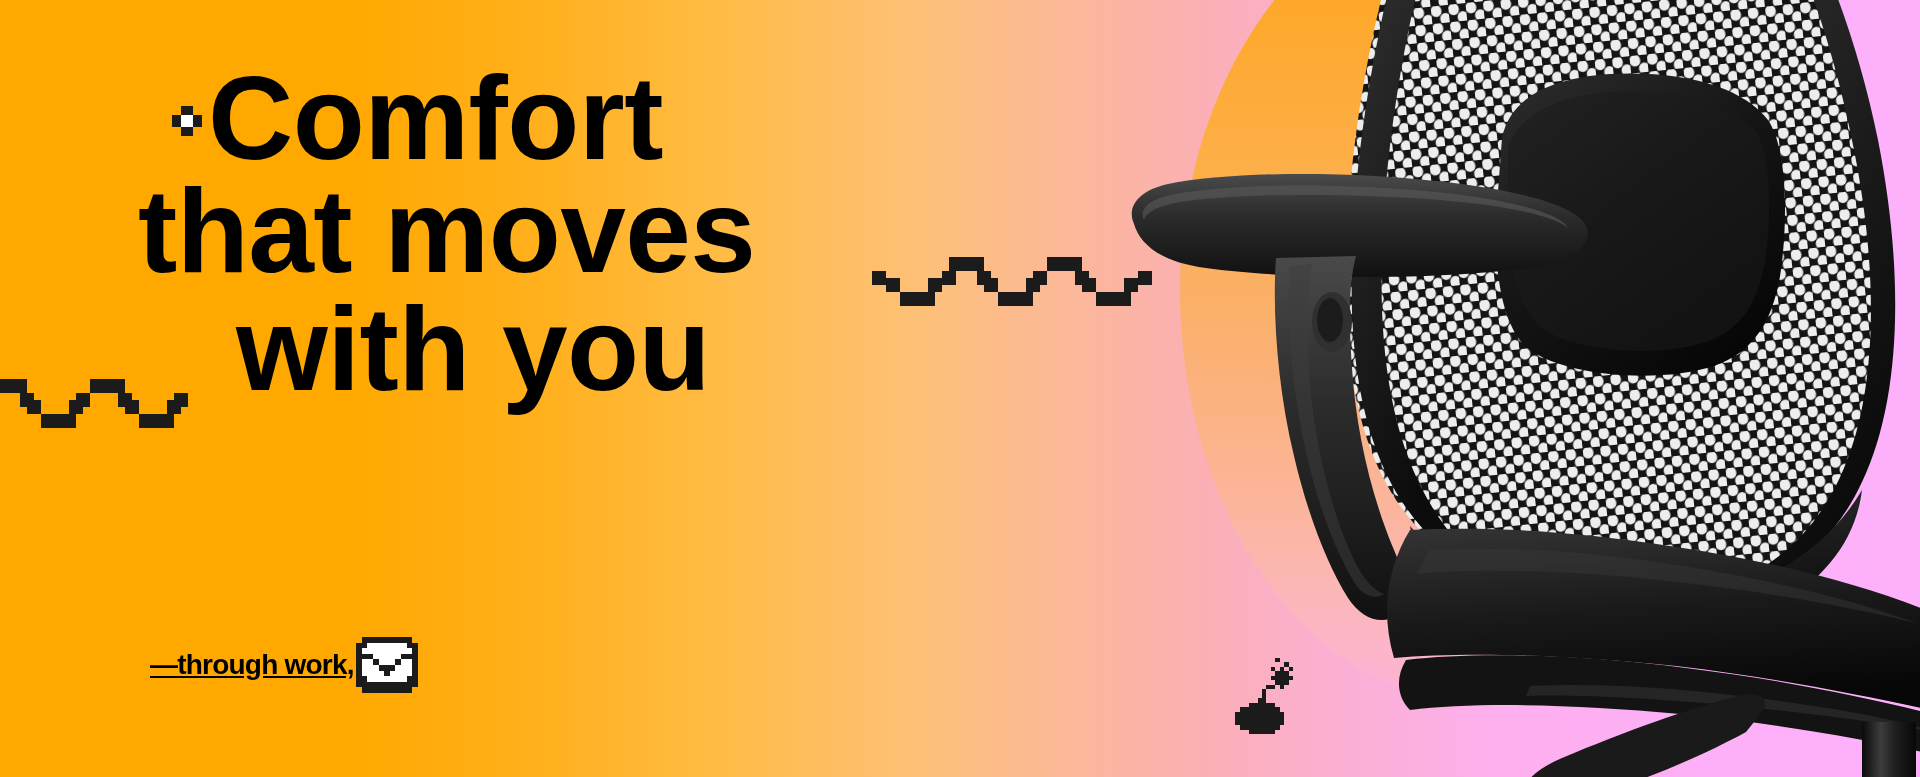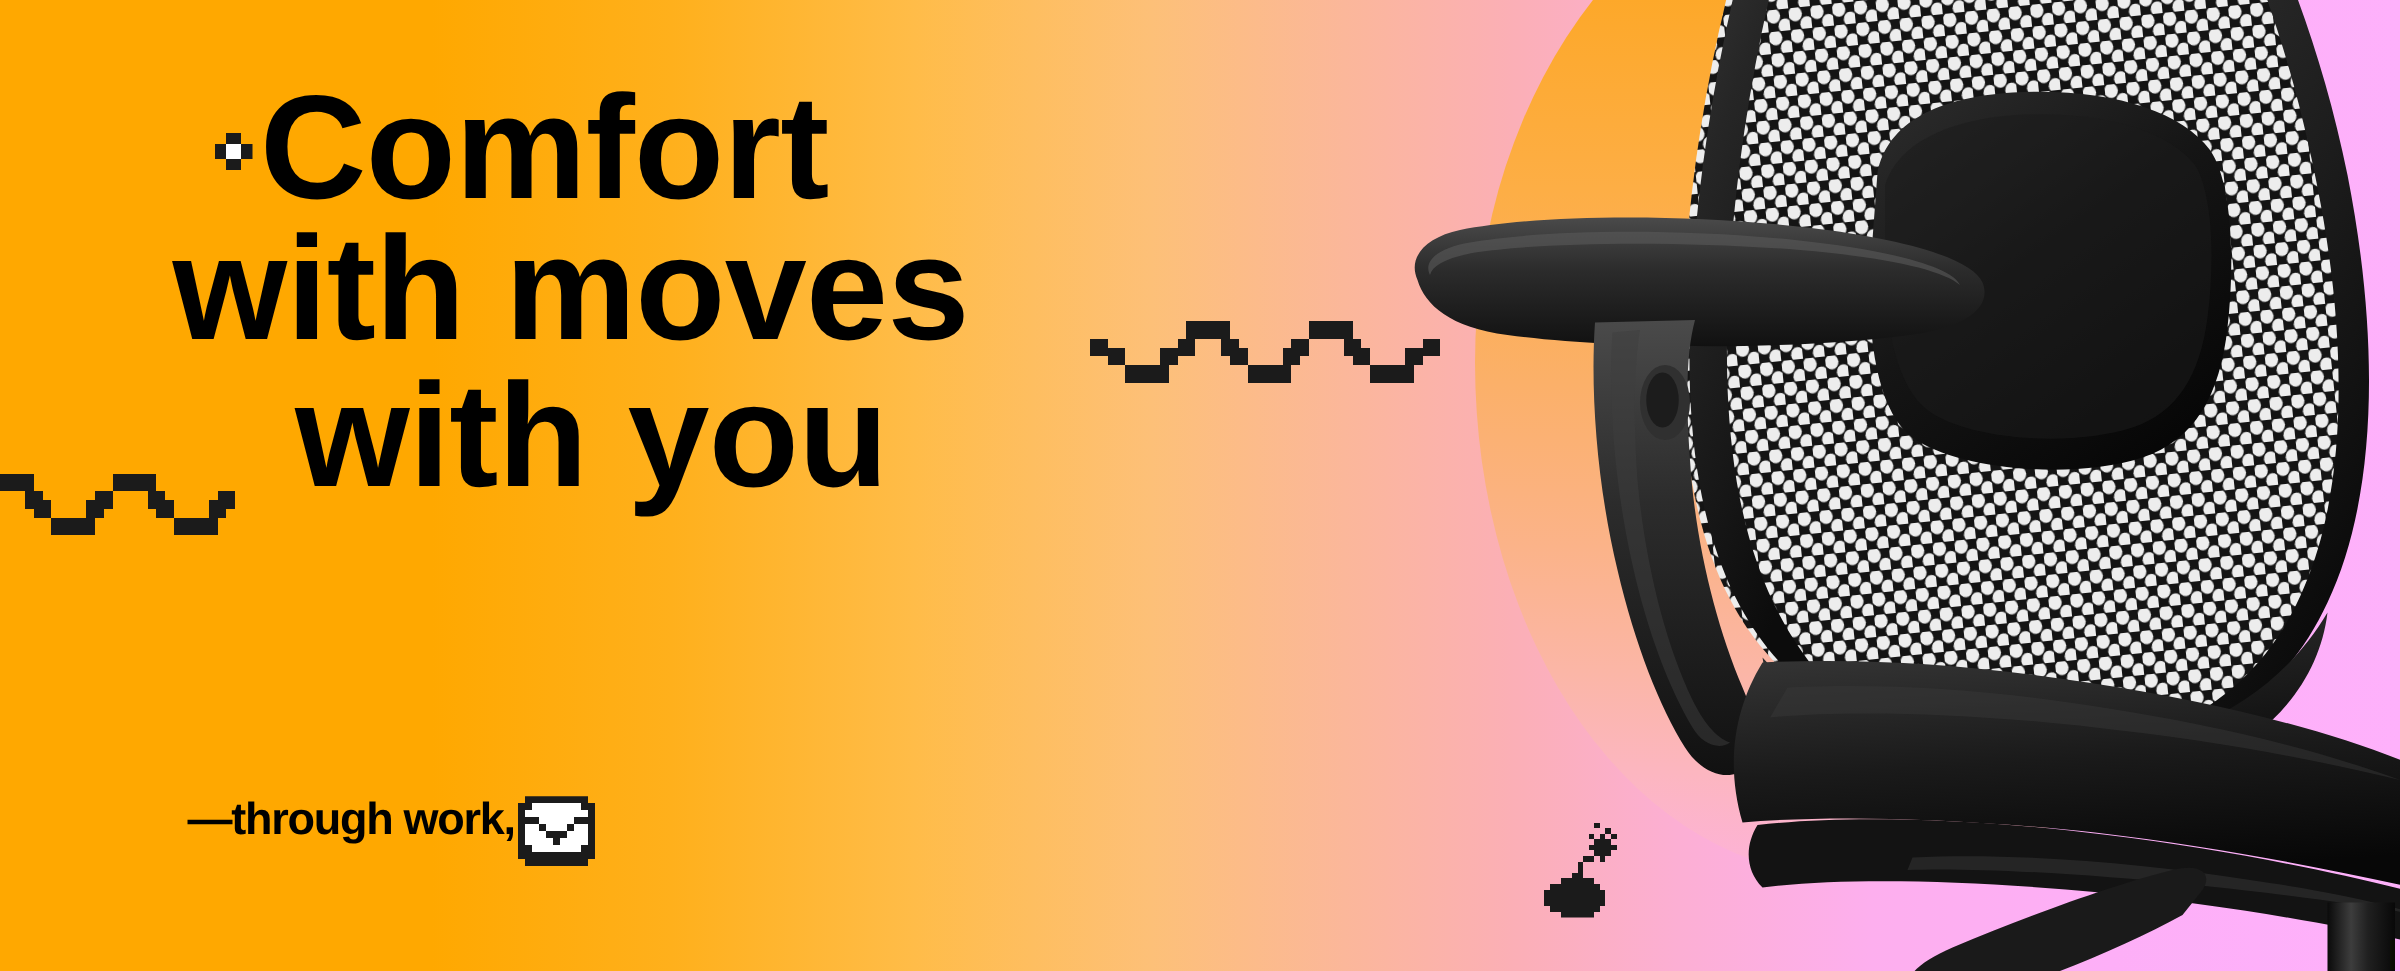--- a/index.html
+++ b/index.html
@@ -82,26 +82,28 @@
   .h-line.l1 { padding-left:48px; }
   .h-line.l2 { padding-left:-4px; margin-left:-22px; }
   .h-line.l3 { padding-left:76px; margin-top:4px; }
 
   .subtitle {
     position:absolute;
     left:150px;
     top:637px;
     z-index:6;
     color:#000;
-    font-size:36px;
+    font-size:28px;
     font-weight:700;
     letter-spacing:-0.028em;
     white-space:nowrap;
     display:flex;
+    align-items:center;
     line-height:1;
+    text-decoration:underline;
   }
   .subtitle .seg { display:inline-block; }
 
   
   .px { position:absolute; z-index:7; }
 
   
   .sparkle { left:172px; top:106px; }
 
   
@@ -237,21 +239,21 @@
                C652 720 660 730 652 742 Z" fill="#1A1A1A"></path>
 
       <rect x="752" y="752" width="54" height="78" fill="url(#cylG)"></rect>
 
       <rect x="736" y="820" width="88" height="10" rx="5" fill="#2A2A2A"></rect>
     </svg>
   </div>
 
   <div class="headline">
     <div class="h-line l1">Comfort</div>
-    <div class="h-line l2">with moves</div>
+    <div class="h-line l2">that moves</div>
     <div class="h-line l3">with you</div>
   </div>
 
   <div class="subtitle">
     <span class="seg">—through work,</span>
 
     <span class="envelope">
       <svg viewBox="0 0 11 10" width="62" height="56">
         <g fill="#1B1B1B">
           <rect x="1" y="0" width="9" height="1"></rect>

